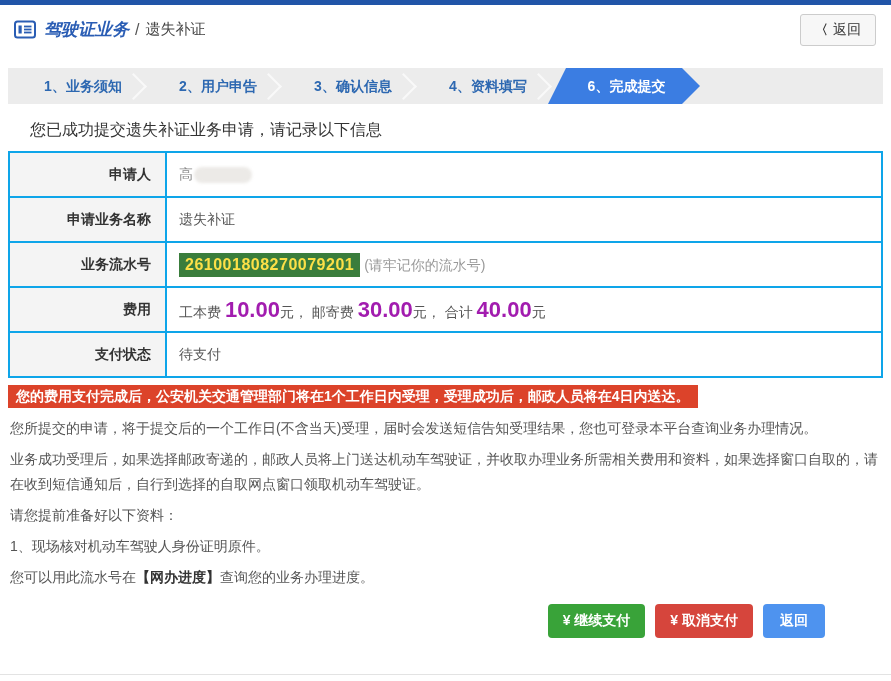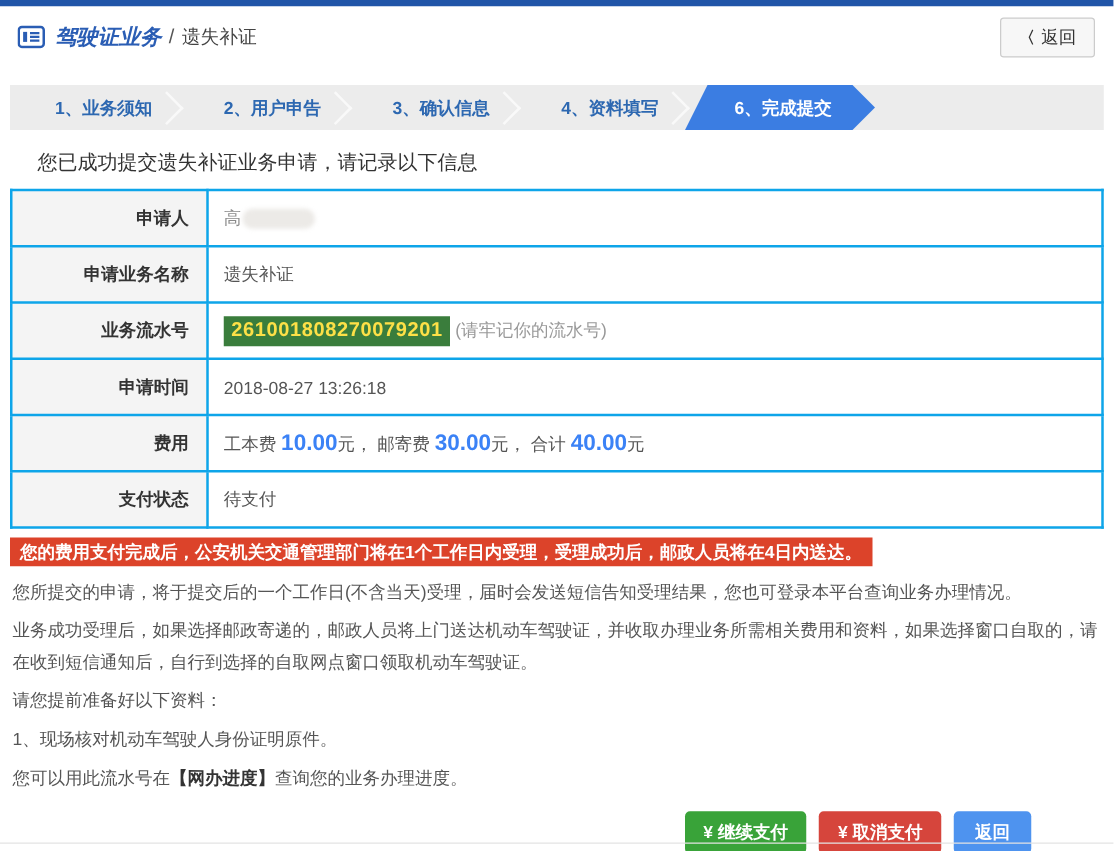--- a/index.html
+++ b/index.html
@@ -35,34 +35,34 @@
 
   
   table.info{width:875px;margin:0 8px;border-collapse:collapse;}
   table.info td{border:2px solid #0ea5e9;height:41px;font-size:14px;}
   td.lbl{width:140px;background:#f4f4f4;text-align:right;padding-right:14px;
     font-weight:bold;color:#333;}
   td.val{padding-left:12px;color:#555;}
   .serial-badge{display:inline-block;background:#3a7d3c;color:#fde047;font-weight:bold;
     font-size:16px;padding:3px 6px;letter-spacing:.5px;}
   .serial-note{color:#999;margin-left:4px;}
-  .amount{color:#3b82f6;font-size:18px;font-weight:bold;}
+  .amount{color:#a21caf;font-size:22px;font-weight:bold;}
   .blur-blob{display:inline-block;width:58px;height:16px;border-radius:9px;background:#eceae7;
     filter:blur(1.5px);vertical-align:middle;margin-left:1px;}
   .faded{color:#8a8a8a;}
 
   
   .notice-wrap{margin:7px 8px 0;}
   .notice{display:inline-block;background:#dc432a;color:#fff;font-weight:bold;font-size:14px;
     padding:3px 8px;line-height:17px;}
 
   
   .paras{margin:8px 8px 0;padding-left:2px;}
   .paras p{margin:0 0 6px;font-size:14px;line-height:25px;color:#555;}
-  .paras p.gap-top{}
+  .paras p.gap-top{font-family:Liberation Serif, serif;}
   .progress-ref{font-weight:bold;color:#333;}
 
   
   .footer{display:flex;justify-content:flex-end;align-items:center;gap:10px;
     margin:14px 66px 0 0;}
   .btn{border:none;border-radius:4px;color:#fff;font-weight:bold;font-size:14px;
     padding:8px 15px;cursor:pointer;font-family:inherit;}
   .btn-green{background:#39a339;}
   .btn-red{background:#d6453c;}
   .btn-blue{background:#4e93ef;padding:8px 17px;}
@@ -117,24 +117,20 @@
         <td class="lbl">申请业务名称</td>
         <td class="val">遗失补证</td>
       </tr>
       <tr>
         <td class="lbl">业务流水号</td>
         <td class="val">
           <span class="serial-badge">261001808270079201</span><span class="serial-note">(请牢记你的流水号)</span>
         </td>
       </tr>
       <tr>
-        <td class="lbl">申请时间</td>
-        <td class="val">2018-08-27 13:26:18</td>
-      </tr>
-      <tr>
         <td class="lbl">费用</td>
         <td class="val">
           <span>工本费 </span><span class="amount">10.00</span><span>元， 邮寄费 </span><span class="amount">30.00</span><span>元， 合计 </span><span class="amount">40.00</span><span>元</span>
         </td>
       </tr>
       <tr>
         <td class="lbl">支付状态</td>
         <td class="val">待支付</td>
       </tr>
     </tbody>

